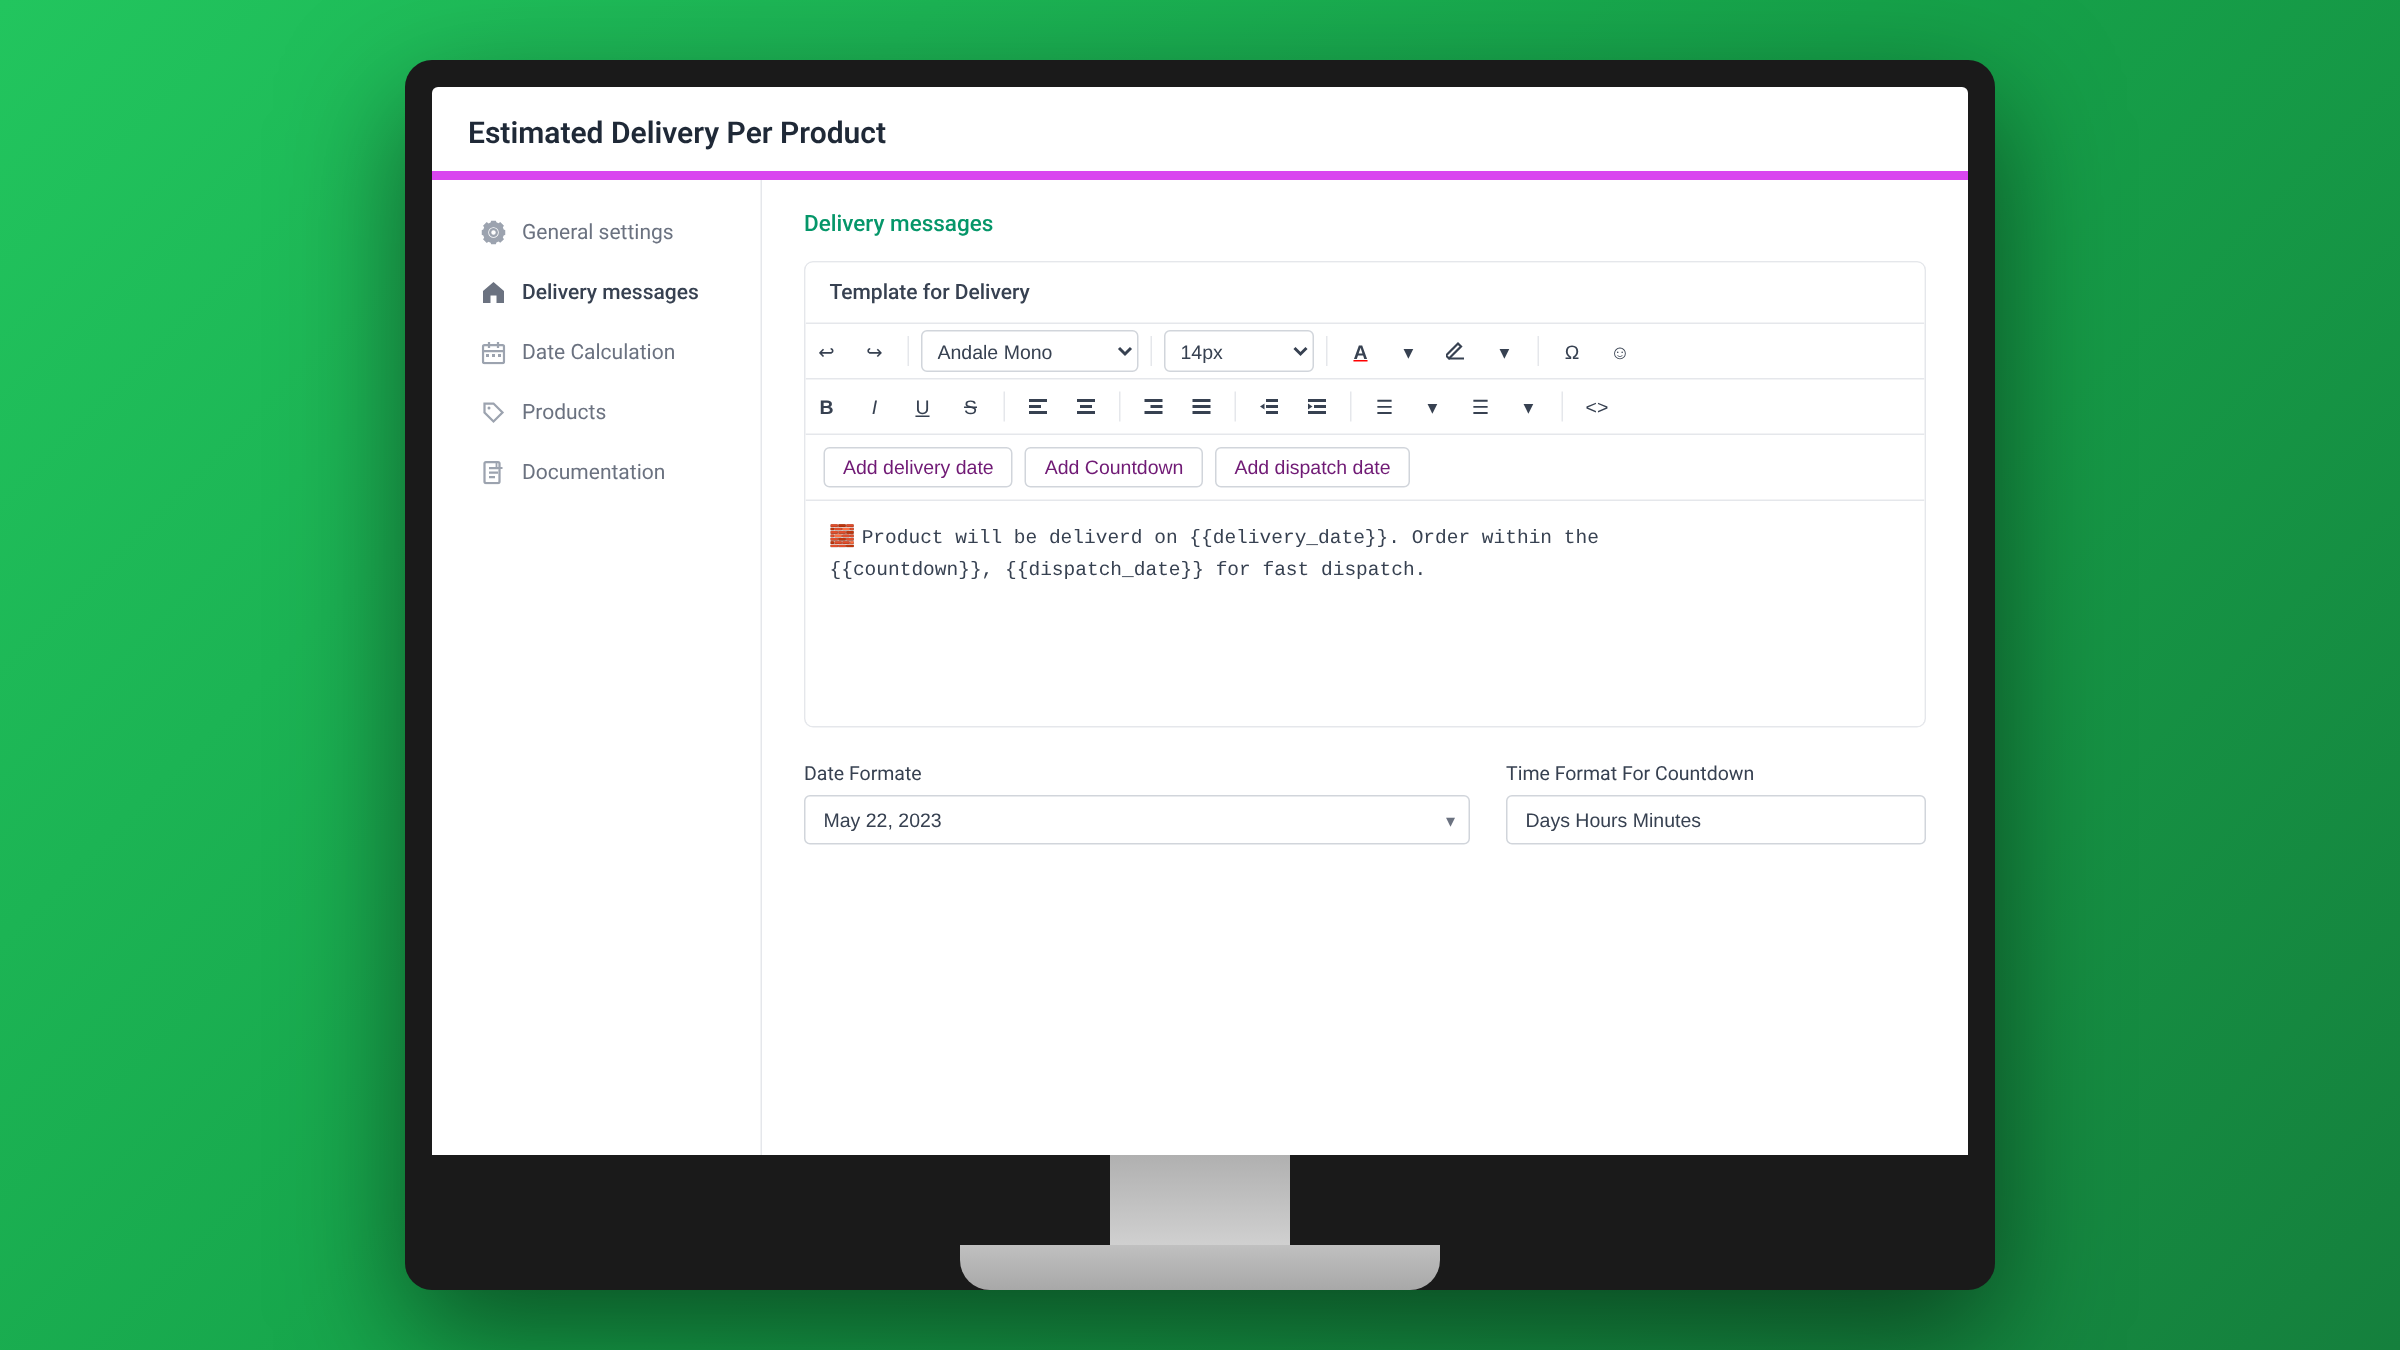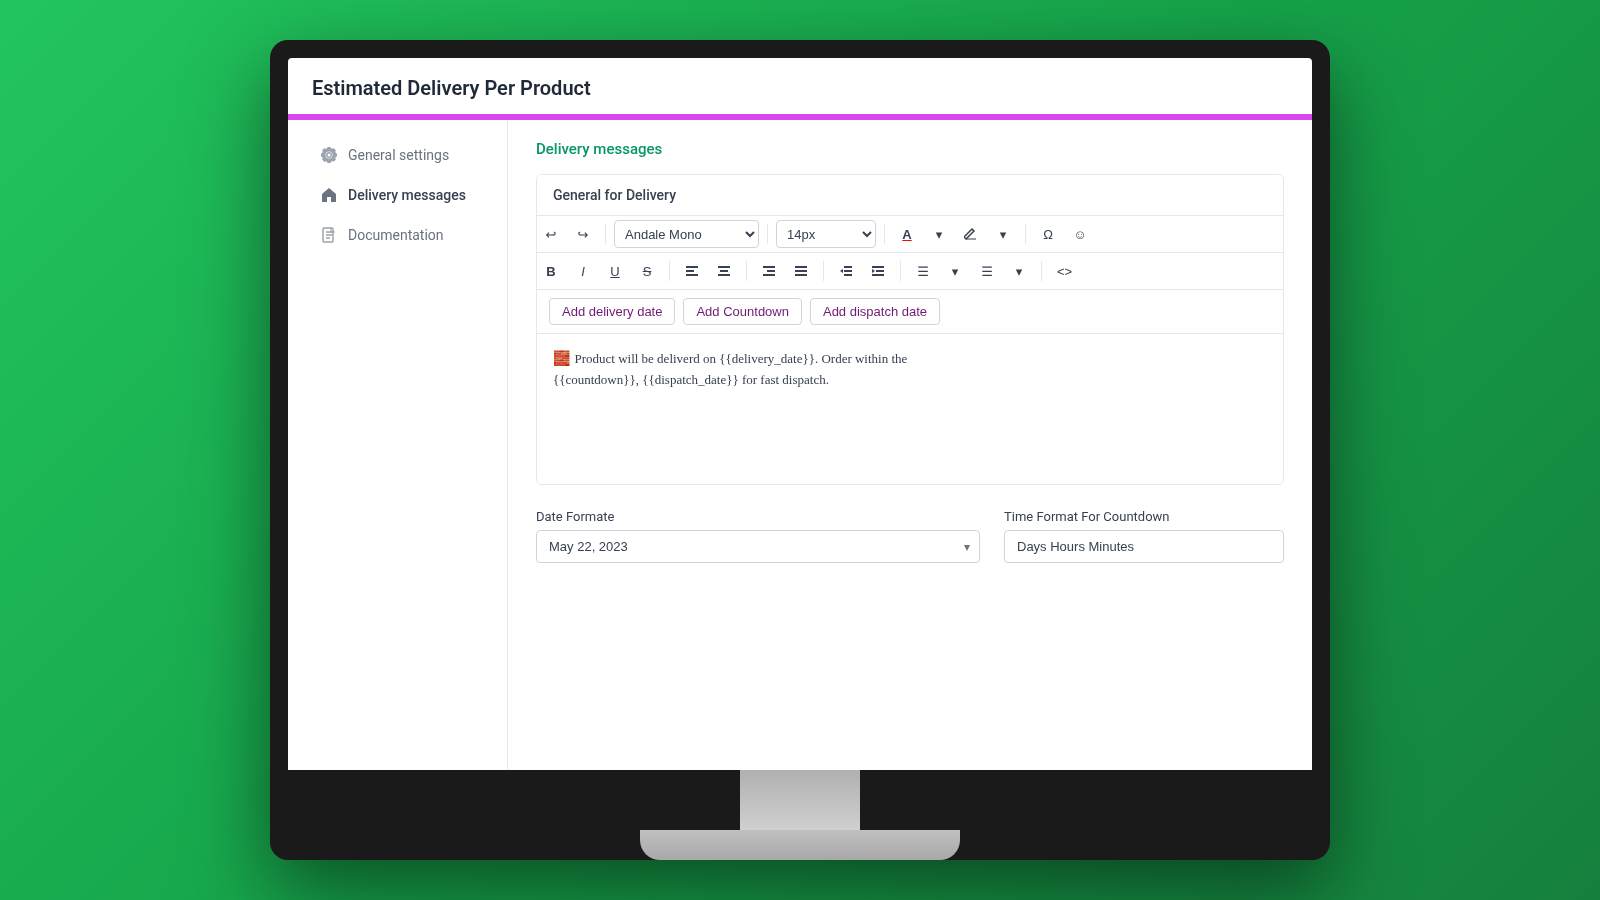--- a/index.html
+++ b/index.html
@@ -216,21 +216,21 @@
       cursor: pointer;
     }
 
     
     .editor-content {
       padding: 14px 16px;
       min-height: 150px;
       font-size: 13px;
       color: #374151;
       line-height: 1.6;
-      font-family: Liberation Serif, serif;
+      font-family: Liberation Mono, monospace;
       background: #fff;
     }
 
     .editor-content .emoji-icon {
       display: inline-block;
       margin-right: 4px;
       font-size: 14px;
     }
 
     
@@ -320,39 +320,60 @@
 
           <div class="sidebar-item active">
             <span class="sidebar-icon">
               <svg width="16" height="16" viewBox="0 0 16 16" fill="#6b7280">
                 <path d="M8 1L1 7v8h5v-5h4v5h5V7L8 1z"></path>
               </svg>
             </span>
             <span>Delivery messages</span>
           </div>
 
-
+          <div class="sidebar-item">
+            <span class="sidebar-icon">
+              <svg width="16" height="16" viewBox="0 0 16 16" fill="#9ca3af">
+                <rect x="1" y="3" width="14" height="12" rx="1" stroke="#9ca3af" stroke-width="1.5" fill="none"></rect>
+                <path d="M1 7h14M5 1v4M11 1v4" stroke="#9ca3af" stroke-width="1.5"></path>
+                <rect x="3" y="9" width="2" height="2" fill="#9ca3af"></rect>
+                <rect x="7" y="9" width="2" height="2" fill="#9ca3af"></rect>
+                <rect x="11" y="9" width="2" height="2" fill="#9ca3af"></rect>
+              </svg>
+            </span>
+            <span>Date Calculation</span>
+          </div>
+
+          <div class="sidebar-item">
+            <span class="sidebar-icon">
+              <svg width="16" height="16" viewBox="0 0 16 16" fill="#9ca3af">
+                <path d="M2 2h6l6 6-6 6-6-6V2z" stroke="#9ca3af" stroke-width="1.5" fill="none"></path>
+                <circle cx="5" cy="5" r="1" fill="#9ca3af"></circle>
+              </svg>
+            </span>
+            <span>Products</span>
+          </div>
 
           <div class="sidebar-item">
             <span class="sidebar-icon">
               <svg width="16" height="16" viewBox="0 0 16 16" fill="none" stroke="#9ca3af" stroke-width="1.5">
                 <rect x="2" y="1" width="10" height="14" rx="1"></rect>
                 <path d="M5 5h6M5 8h6M5 11h4"></path>
                 <path d="M10 1v4h4" stroke-width="1.2"></path>
               </svg>
             </span>
             <span>Documentation</span>
           </div>
         </nav>
 
         <main class="main-content">
           <div class="section-title">Delivery messages</div>
 
           <div class="editor-card">
-            <div class="editor-card-title">General for Delivery</div>
+            <div class="editor-card-title">Template for Delivery</div>
 
             <div class="toolbar-row">
               <button class="toolbar-btn" title="Undo">↩</button>
               <button class="toolbar-btn" title="Redo">↪</button>
               <div class="toolbar-divider"></div>
               <select class="toolbar-select">
                 <option>Andale Mono</option>
                 <option>Arial</option>
                 <option>Times New Roman</option>
               </select>

